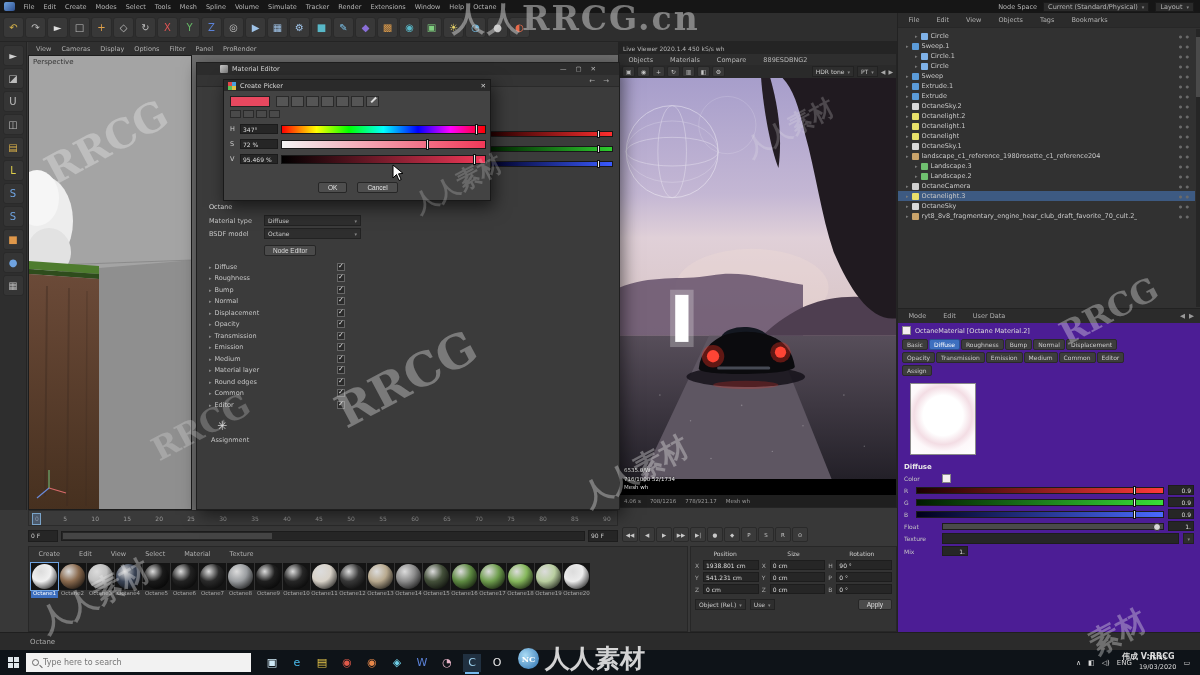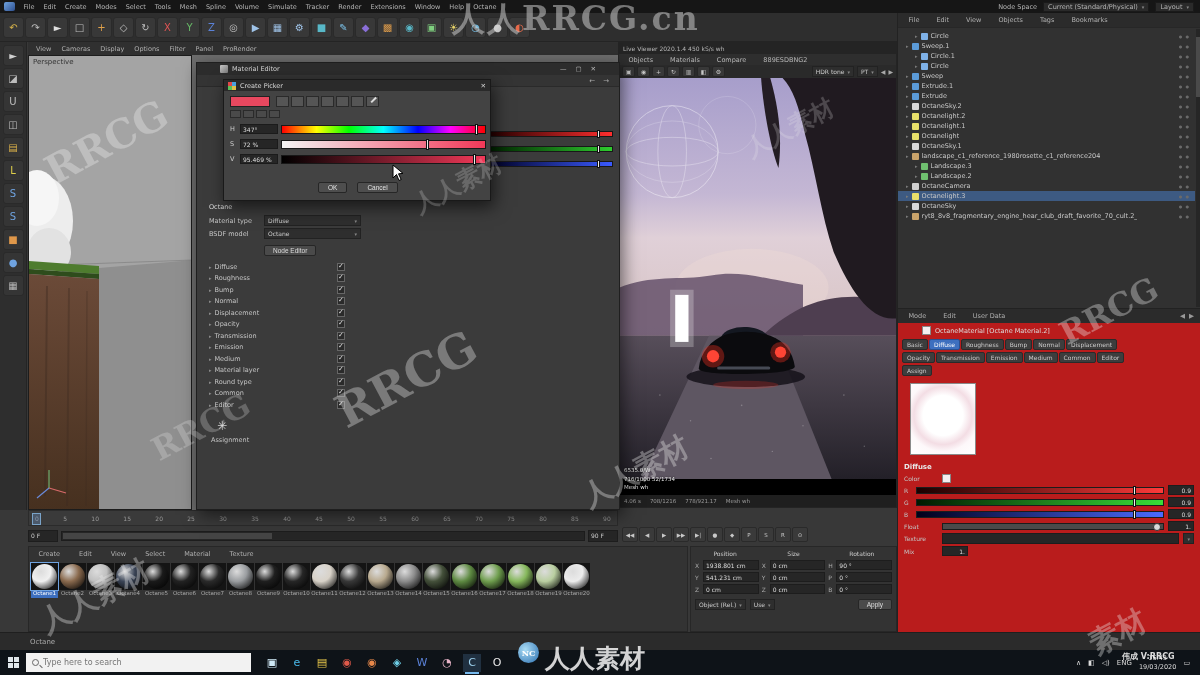--- a/index.html
+++ b/index.html
@@ -74,24 +74,24 @@
 .om-menus{display:flex;gap:8px;font-size:6.5px;color:#b0b0b0;padding:3px 6px;background:#2b2b2b;border-bottom:1px solid #272727}
 .tree{position:absolute;top:15px;left:0;right:5px;height:280px;overflow:hidden;padding-top:3px}
 .trow{display:flex;align-items:center;height:10px;font-size:6.5px;color:#c8c8c8;padding-left:calc(8px + var(--d,0)*9px);gap:3px}
 .trow::before{content:"▸";font-size:5px;color:#7a7a7a}
 .trow .ticon2{width:7px;height:7px;border-radius:1px;background:var(--c,#9ab);flex:none}
 .trow .tlabel{white-space:nowrap;overflow:hidden;max-width:215px}
 .trow::after{content:"● ●";font-size:4px;color:#6a6a6a;margin-left:auto;padding-right:5px;letter-spacing:1px}
 .trow.sel{background:#3d5a82}
 .scroll{position:absolute;top:16px;right:0;width:4px;height:278px;background:#262626}
 .scroll::after{content:"";position:absolute;top:8px;left:0;right:0;height:60px;background:#4a4a4a}
-.attr{position:absolute;top:295px;left:0;right:0;bottom:0;background:#b91c1c;border-top:1px solid #222}
+.attr{position:absolute;top:295px;left:0;right:0;bottom:0;background:#4c1d95;border-top:1px solid #222}
 .attr-menus{display:flex;gap:8px;font-size:6.5px;padding:3px 6px;background:#2b2b2b;color:#b0b0b0;align-items:center}
 .attr-menus .navs{margin-left:auto;display:flex;gap:4px;color:#999}
-.breadcrumb{display:flex;align-items:center;gap:4px;font-size:6.5px;padding:3px 24px;color:#ddd}
+.breadcrumb{display:flex;align-items:center;gap:4px;font-size:6.5px;padding:3px 4px;color:#ddd}
 .bc-swatch{width:9px;height:9px;background:#f4eef0;border:1px solid #888;flex:none}
 .tabs{display:flex;gap:1px;padding:1px 4px;flex-wrap:wrap}
 .tab{background:#3d3d3d;border:1px solid #2a2a2a;padding:1px 4px;font-size:6px;color:#ccc;border-radius:2px;white-space:nowrap}
 .tab.active{background:#3d6fbf;color:#fff;border-color:#2a4f8f}
 .tex-preview{width:66px;height:72px;margin:6px 0 4px 12px;border:1px solid #8a8a8a;background:radial-gradient(circle at 50% 45%,#ffffff 40%,#f3dde4 58%,#fdf8fa 72%,#ffffff 100%)}
 .attr-section{font-size:7px;color:#e8e8e8;font-weight:bold;padding:4px 6px 2px}
 .arow{display:flex;align-items:center;gap:4px;padding:1px 6px;font-size:6px;color:#c4c4c4}
 .arow .alab{width:34px;white-space:nowrap}
 .arow .chlab{width:8px}
 .slider{position:relative;flex:1;height:7px;border:1px solid #1c1c1c}
@@ -167,21 +167,21 @@
 .wm-top{top:-3px;left:452px;font-size:33px;color:rgba(215,215,215,.5);letter-spacing:2px}
 .wm1{left:40px;top:118px;font-size:40px}
 .wm2{left:330px;top:352px;font-size:46px}
 .wm3{left:148px;top:408px;font-size:32px;color:rgba(235,235,235,.25)}
 .wm4{left:1056px;top:292px;font-size:32px}
 .wm5{left:35px;top:576px;font-size:30px}
 .wm6{left:578px;top:452px;font-size:29px}
 .wm7{left:742px;top:112px;font-size:24px;color:rgba(235,235,235,.22)}
 .wm8{left:1088px;top:612px;font-size:30px}
 .wm9{left:410px;top:168px;font-size:24px;color:rgba(235,235,235,.22)}
-.wm-bottom{bottom:0;left:518px;font-size:25px;color:rgba(245,245,245,.85);display:flex;gap:6px}
+.wm-bottom{bottom:0;left:518px;font-size:25px;color:rgba(245,245,245,.85);display:flex;align-items:center;gap:6px}
 .wm-logo{width:21px;height:21px;border-radius:50%;background:radial-gradient(circle at 35% 35%,#aadcf5,#2a6fb0);display:flex;align-items:center;justify-content:center;color:#fff;font-size:8px;font-weight:bold}
 .wm-vendor{left:1122px;top:651px;font-size:8px;color:rgba(255,255,255,.85);font-family:"DejaVu Sans",sans-serif}
 .cursor{position:absolute;left:392px;top:164px;z-index:70;pointer-events:none}
 </style>
 </head>
 <body>
 
 <div id="screen">
 
   <div class="menubar">
@@ -364,21 +364,21 @@
           </div>
           <div class="chrow">
             <span class="clabel">Medium</span>
             <span class="cb"></span>
           </div>
           <div class="chrow">
             <span class="clabel">Material layer</span>
             <span class="cb"></span>
           </div>
           <div class="chrow">
-            <span class="clabel">Round type</span>
+            <span class="clabel">Round edges</span>
             <span class="cb"></span>
           </div>
           <div class="chrow">
             <span class="clabel">Common</span>
             <span class="cb"></span>
           </div>
           <div class="chrow">
             <span class="clabel">Editor</span>
             <span class="cb"></span>
           </div>

